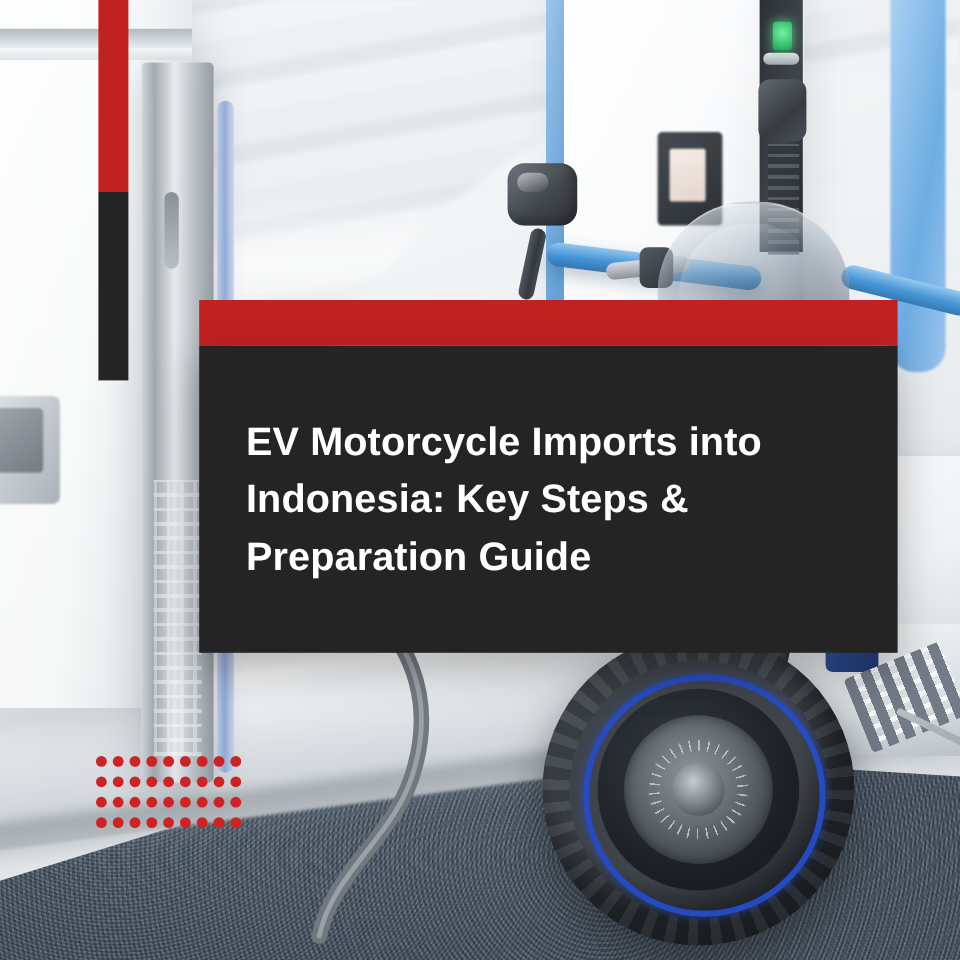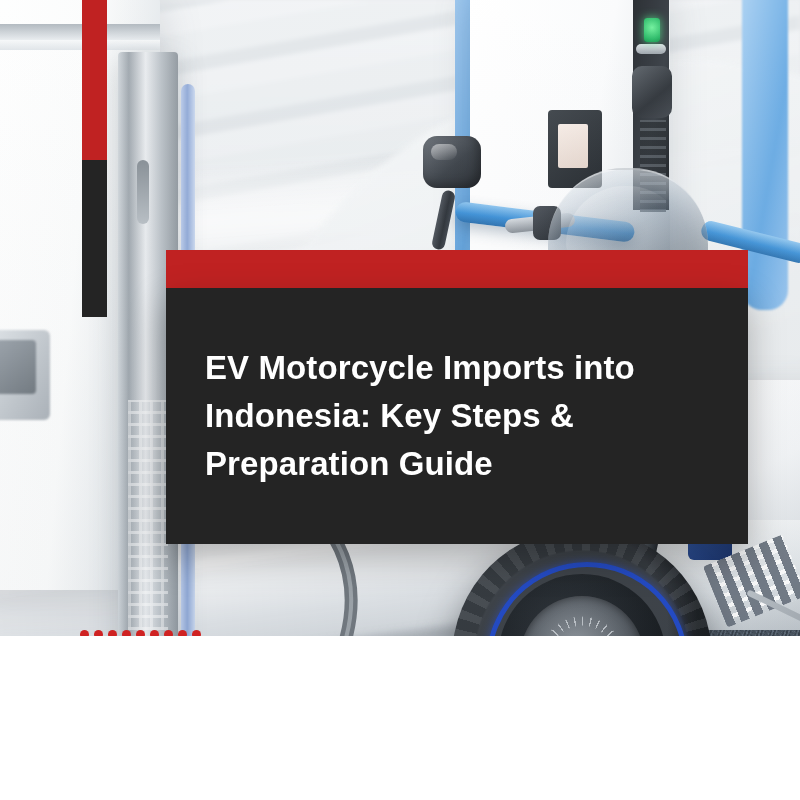--- a/index.html
+++ b/index.html
@@ -1,20 +1,20 @@
 <!DOCTYPE html>
 <html><head>
 <meta charset="utf-8">
 <title>EV Motorcycle Imports into Indonesia</title>
 <style>
   html,body{margin:0;padding:0;background:#ffffff;}
   body{width:800px;height:800px;overflow:hidden;
        font-family:"Liberation Sans","DejaVu Sans",sans-serif;}
 
-  #poster{position:relative;width:800px;height:636px;overflow:hidden;background:#e9ecee;}
+  #poster{position:relative;width:800px;height:800px;overflow:hidden;background:#e9ecee;}
 
   
   .photo{position:absolute;inset:0;overflow:hidden;}
 
   
   .bg-plane{position:absolute;left:0;top:0;width:800px;height:560px;
     background:
       linear-gradient(178deg, rgba(255,255,255,.0) 0%, rgba(210,216,221,.45) 100%),
       repeating-linear-gradient(170deg,#eef1f3 0px,#eef1f3 26px,#e3e7ea 26px,#e3e7ea 40px,#f2f4f6 40px,#f2f4f6 64px),
       linear-gradient(#f4f6f7,#dfe4e8);

